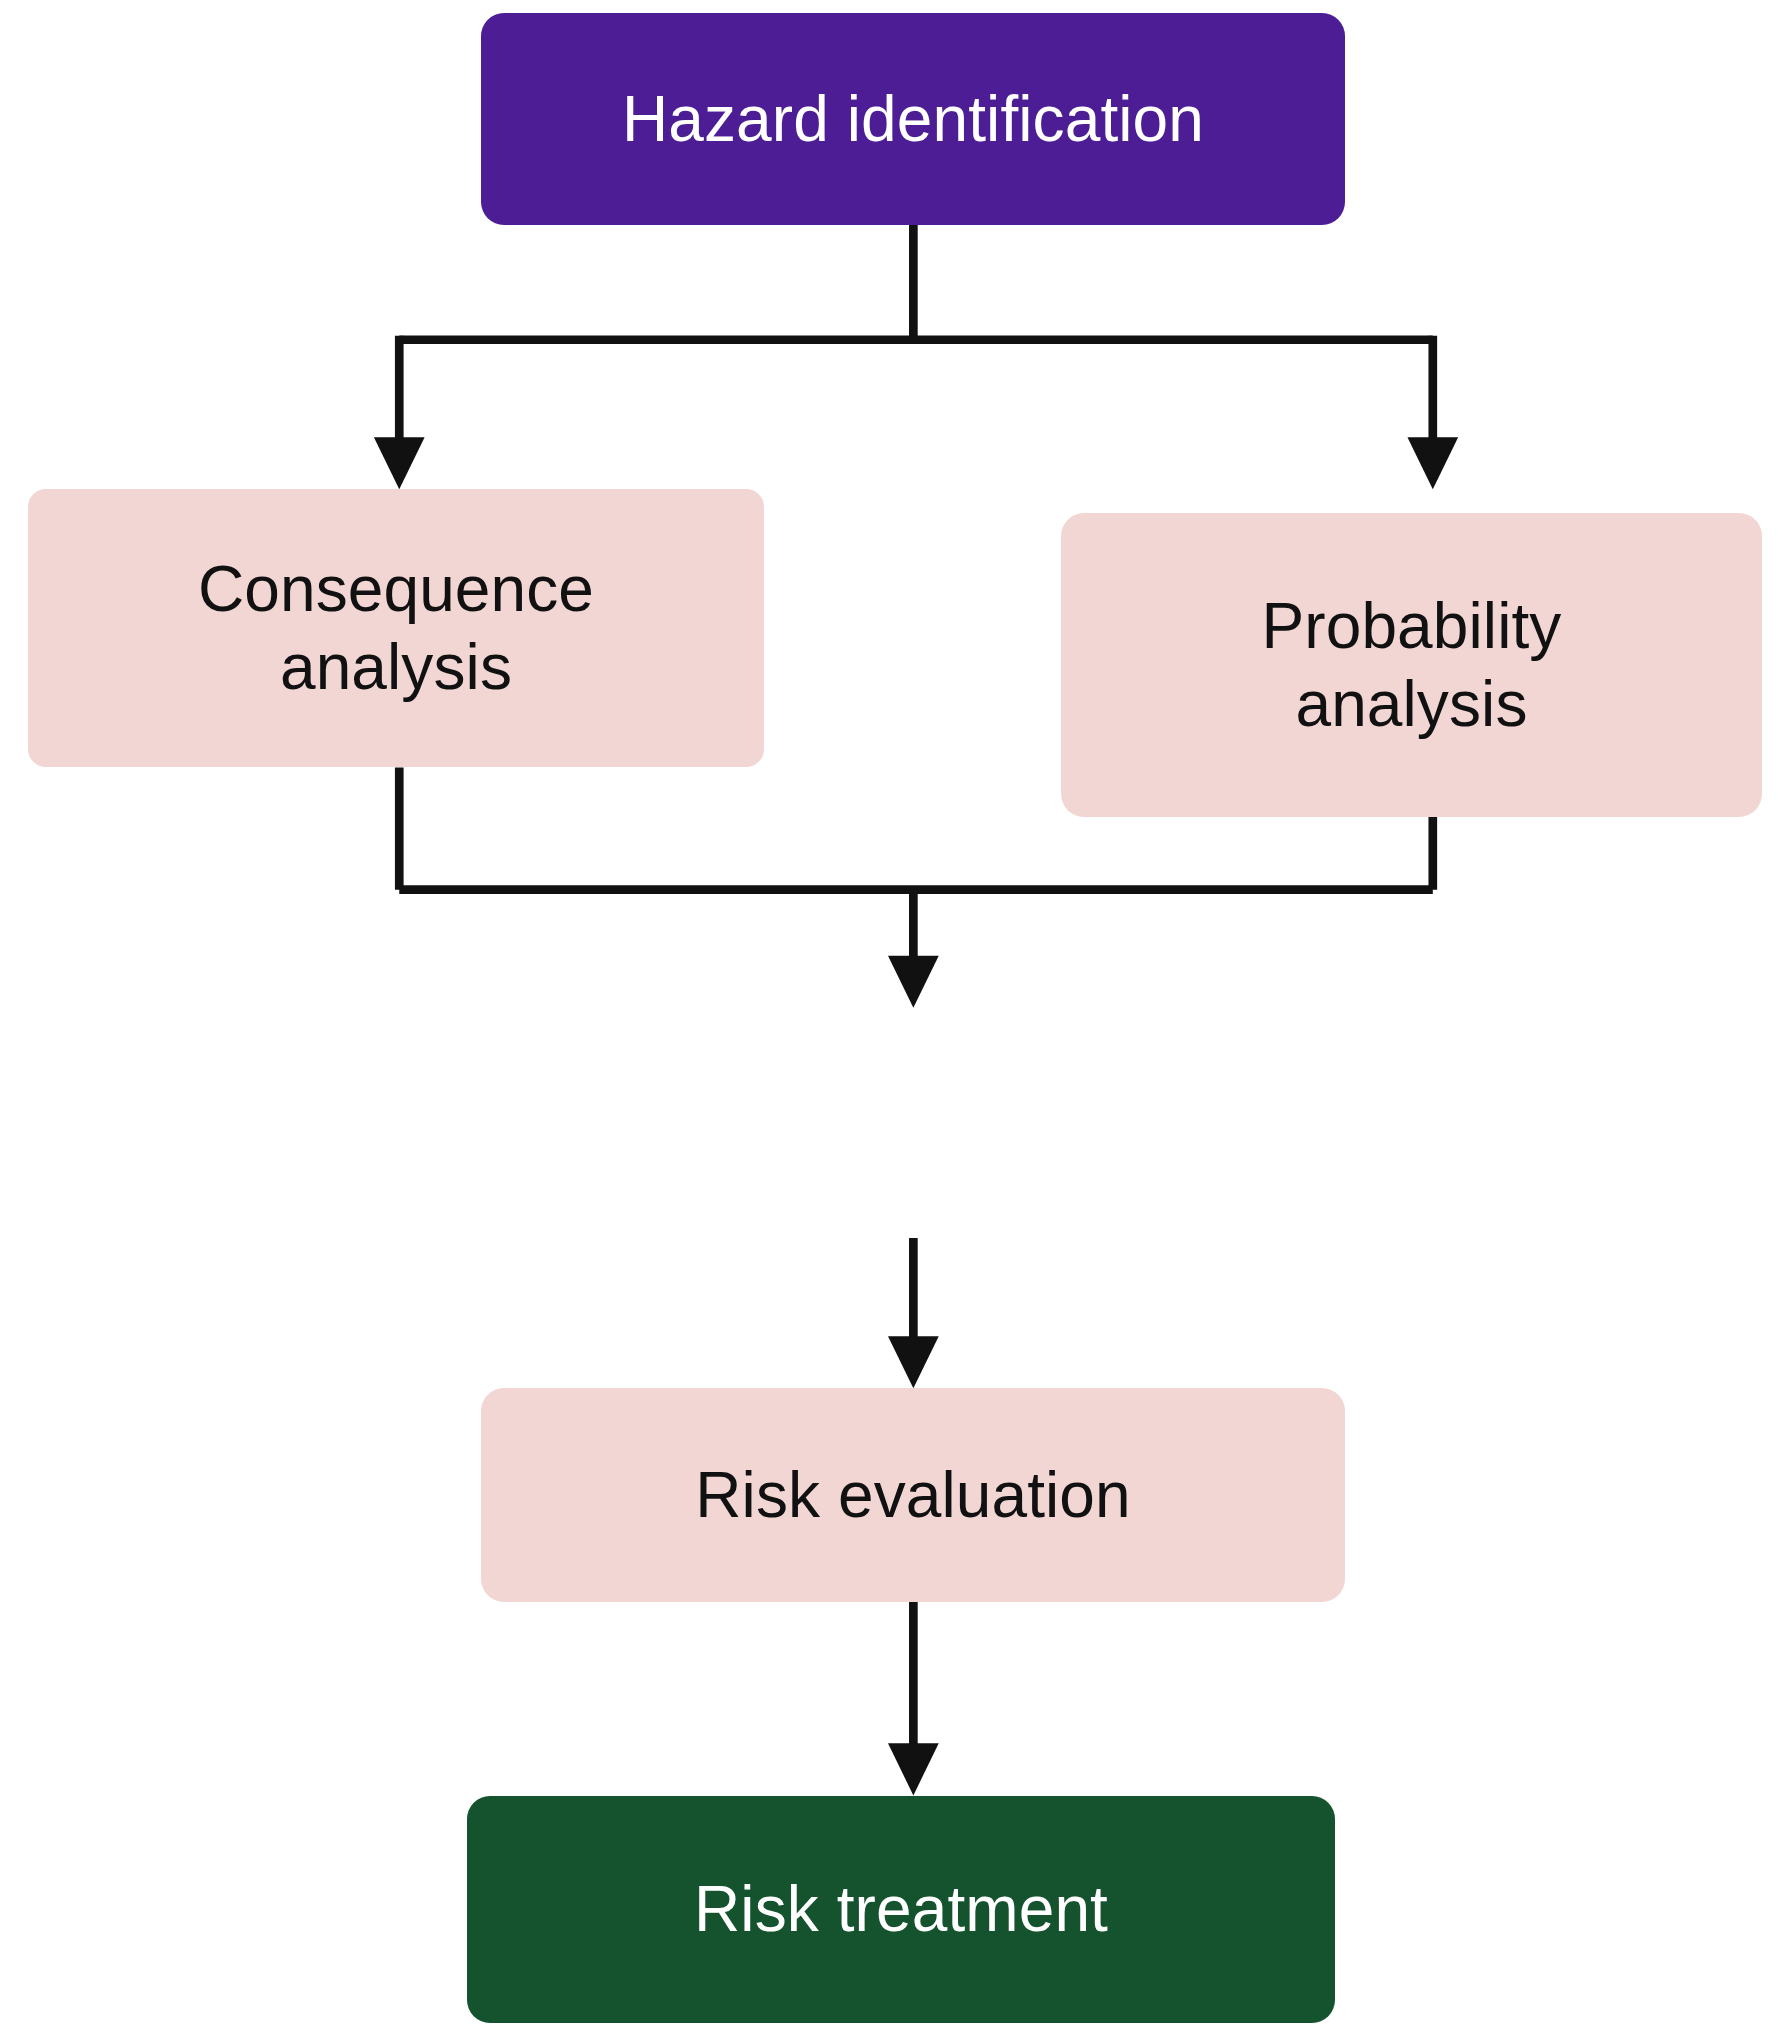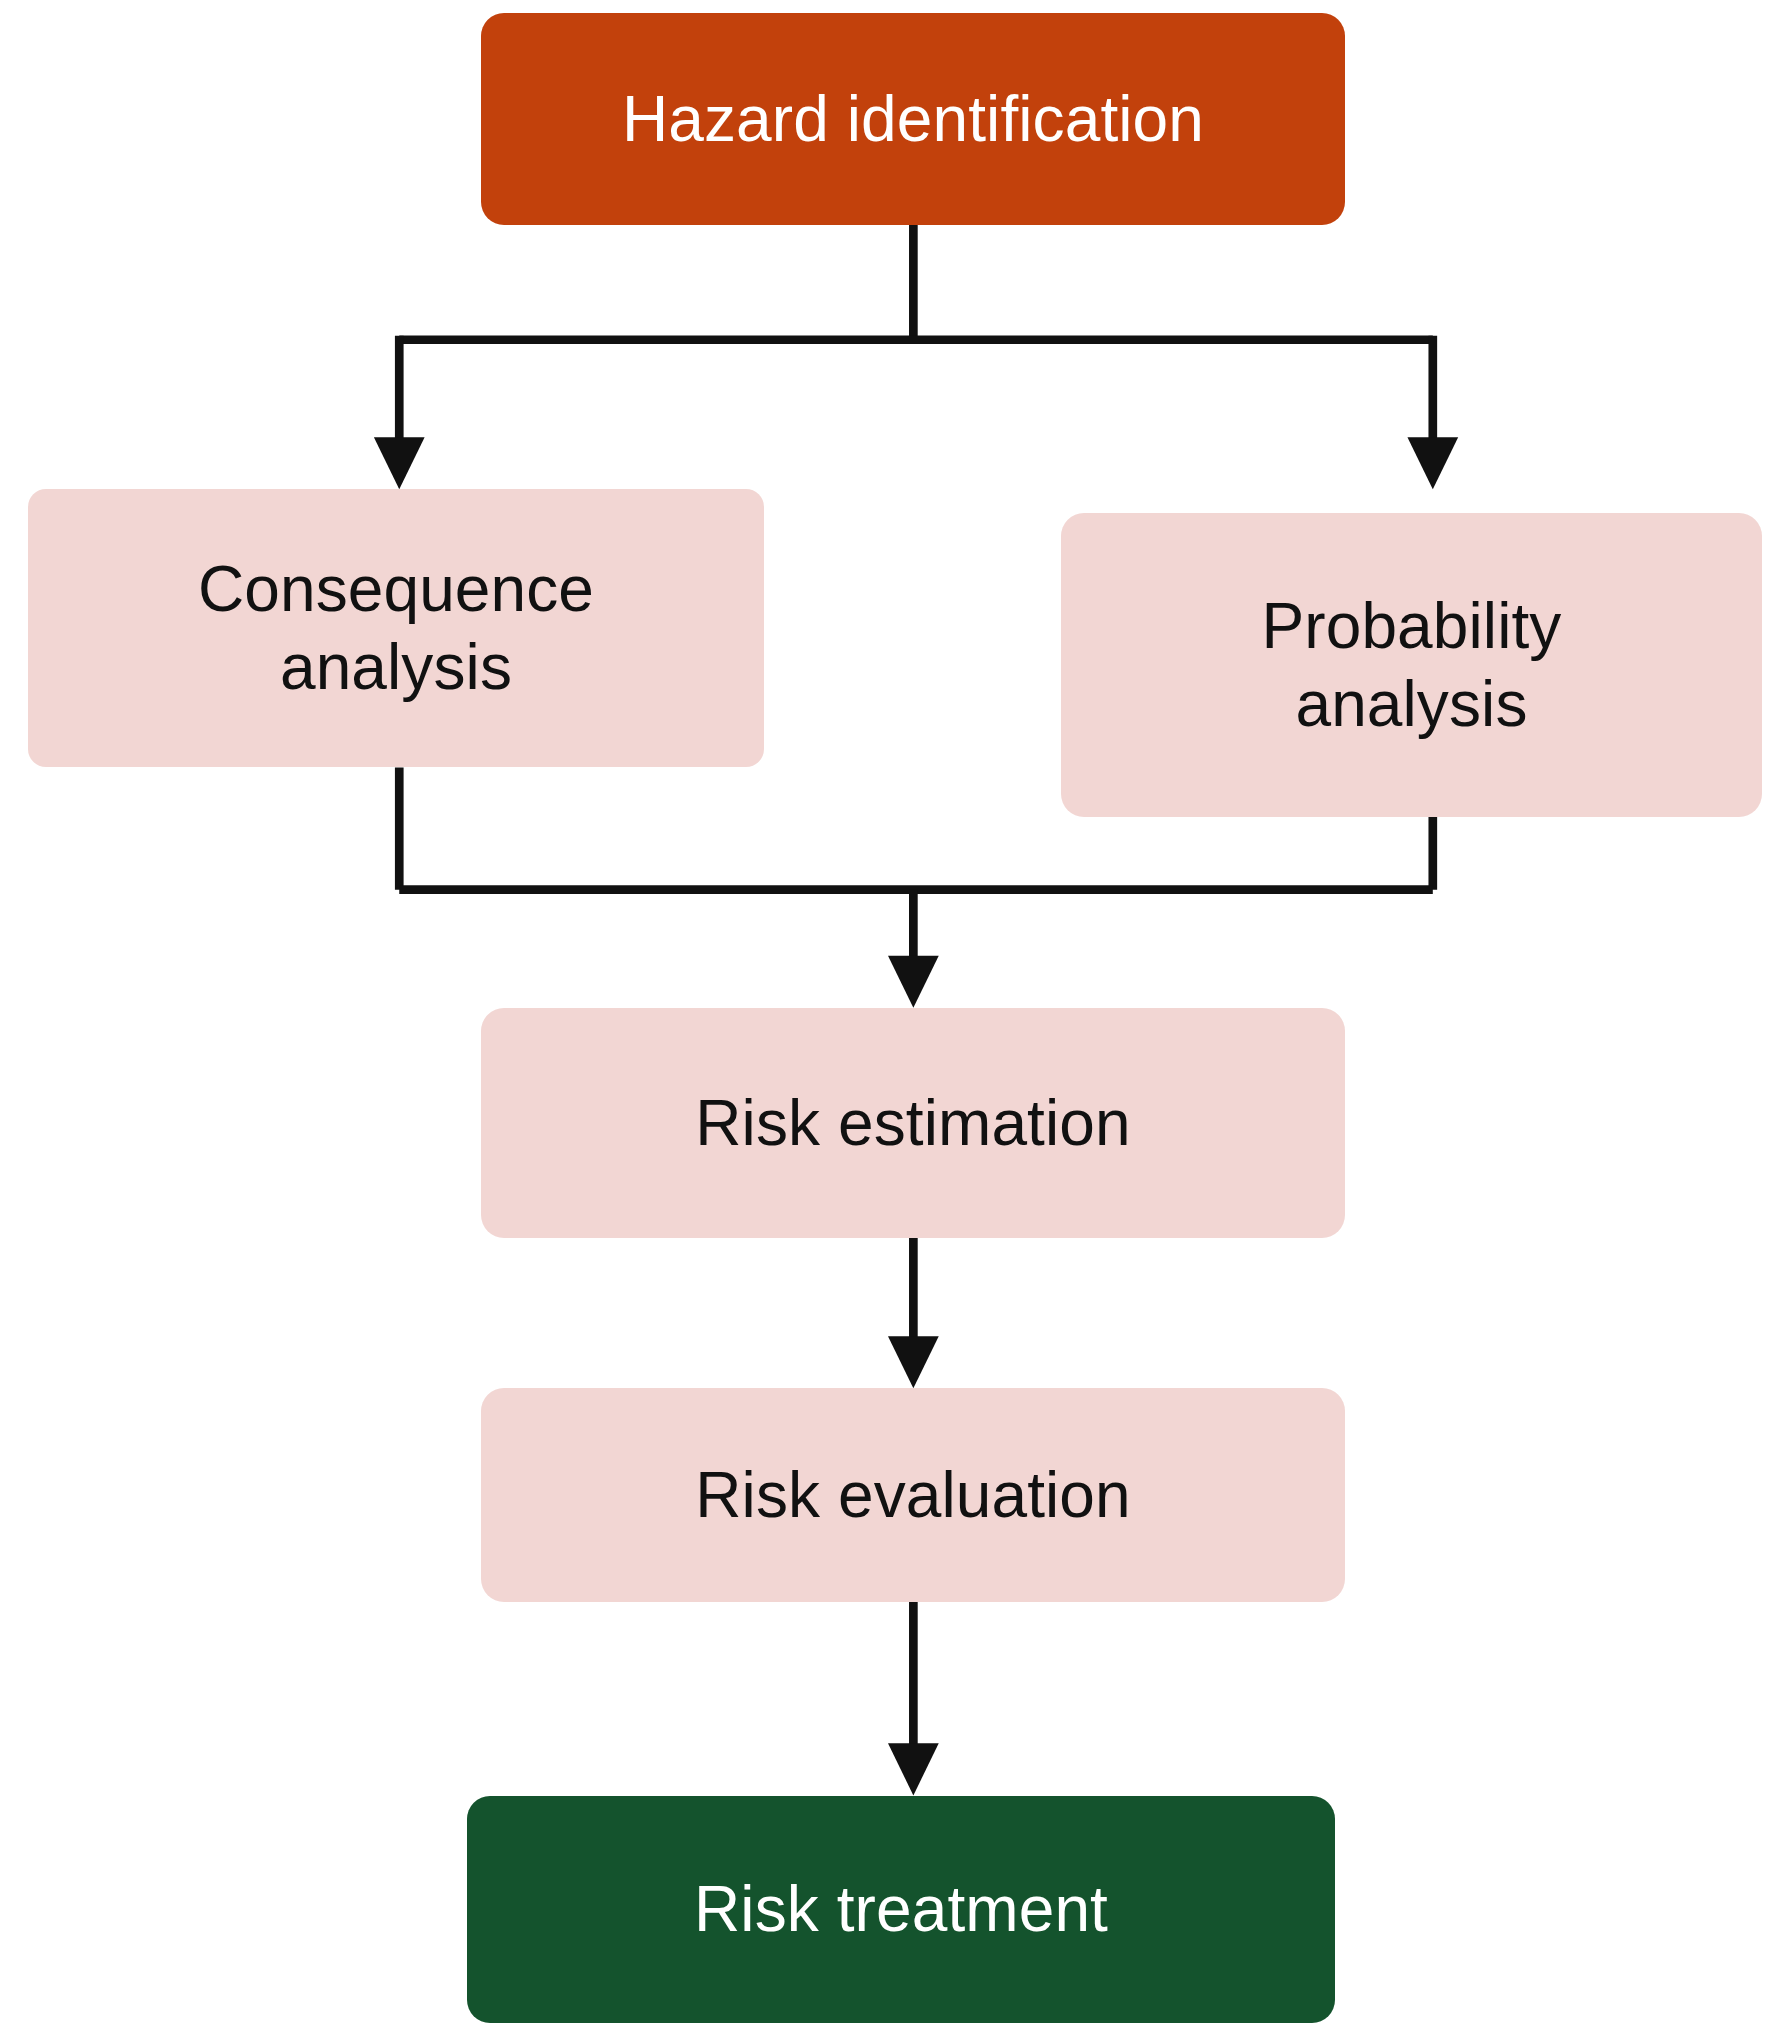--- a/index.html
+++ b/index.html
@@ -99,37 +99,34 @@
     <path class="edge-line" d="M 1368 1333 L 1368 1455" style="stroke: rgb(17, 17, 17);"></path>
     <polygon class="arrow-head" points="1368,1510 1330,1432 1406,1432" style="fill: rgb(17, 17, 17);"></polygon>
 
     <path class="edge-line" d="M 1368 1855 L 1368 2026" style="stroke: rgb(17, 17, 17);"></path>
     <polygon class="arrow-head" points="1368,2080 1330,2002 1406,2002" style="fill: rgb(17, 17, 17);"></polygon>
 
     <path class="edge-line" d="M 1368 2400 L 1368 2635" style="stroke: rgb(17, 17, 17);"></path>
     <polygon class="arrow-head" points="1368,2690 1330,2612 1406,2612" style="fill: rgb(17, 17, 17);"></polygon>
   </svg>
 
-  <div class="node node-primary" id="node-hazard-identification" style="background: #c2410c; color: rgb(255, 255, 255);">
+  <div class="node node-primary" id="node-hazard-identification" style="background: #4c1d95; color: rgb(255, 255, 255);">
     <span class="node-label">Hazard identification</span>
   </div>
 
   <div class="node node-secondary" id="node-consequence-analysis" style="background: rgb(242, 214, 211); color: rgb(17, 17, 17);">
     <span class="node-label">Consequence
 analysis</span>
   </div>
 
   <div class="node node-secondary" id="node-probability-analysis" style="background: rgb(242, 214, 211); color: rgb(17, 17, 17);">
     <span class="node-label">Probability
 analysis</span>
   </div>
 
-  <div class="node node-secondary" id="node-risk-estimation" style="background: rgb(242, 214, 211); color: rgb(17, 17, 17);">
-    <span class="node-label">Risk estimation</span>
-  </div>
 
   <div class="node node-secondary" id="node-risk-evaluation" style="background: rgb(242, 214, 211); color: rgb(17, 17, 17);">
     <span class="node-label">Risk evaluation</span>
   </div>
 
   <div class="node node-primary" id="node-risk-treatment" style="background: #14532d; color: rgb(255, 255, 255);">
     <span class="node-label">Risk treatment</span>
   </div>
 
 </div>

